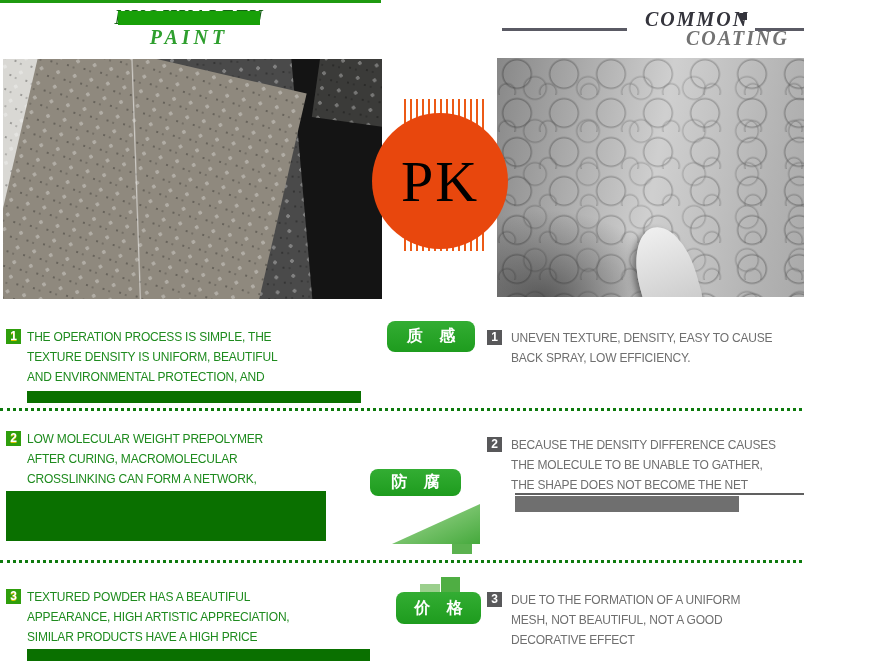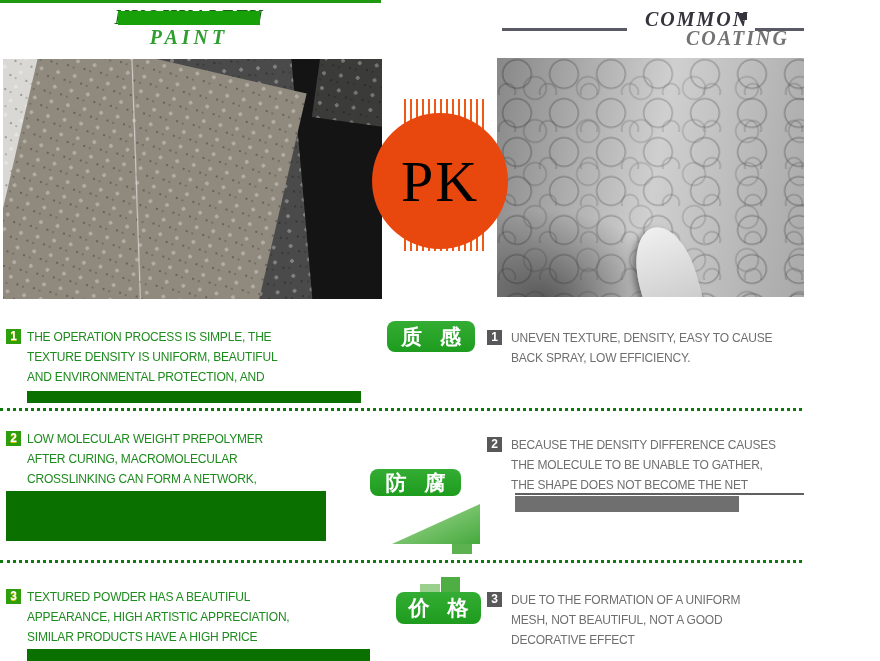--- a/index.html
+++ b/index.html
@@ -58,21 +58,21 @@
 
   
   #pk-stripes{left:404px;top:99px;width:82px;height:152px;
     background:repeating-linear-gradient(90deg,#EC5A16 0 2px, transparent 2px 6px);}
   #pk-circle{left:372px;top:113px;width:136px;height:136px;border-radius:50%;background:#E8470D;
     display:flex;align-items:center;justify-content:center;color:#000000;
     font-family:"Liberation Serif",serif;font-size:58px;letter-spacing:2px;}
 
   
   .cat-btn{display:flex;align-items:center;justify-content:center;border-radius:8px;
-    background:linear-gradient(180deg,#33AD33,#1E9C1E);color:#fff;font-weight:bold;font-size:21px;
+    background:linear-gradient(180deg,#33AD33,#1E9C1E);color:#fff;font-weight:bold;font-size:16px;
     letter-spacing:6px;text-indent:6px;z-index:5;}
   #btn-texture{left:387px;top:321px;width:88px;height:31px;}
   #btn-anticorrosion{left:370px;top:469px;width:91px;height:27px;}
   #btn-price{left:396px;top:592px;width:85px;height:32px;}
   #triangle-decoration{left:390px;top:498px;width:90px;height:56px;}
   #deco-sq1{left:420px;top:584px;width:20px;height:20px;background:#9BCF8D;z-index:3;}
   #deco-sq2{left:441px;top:577px;width:19px;height:18px;background:#4FAE43;z-index:4;}
 
   
   .point{position:absolute;}

